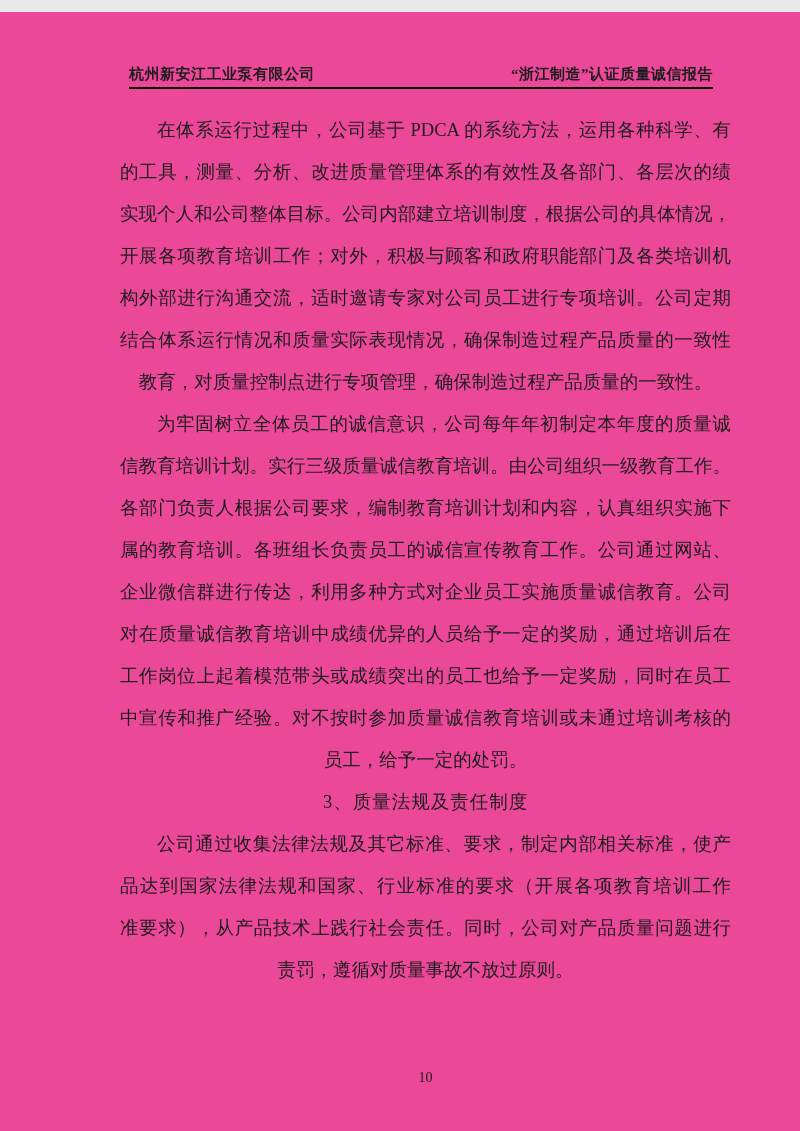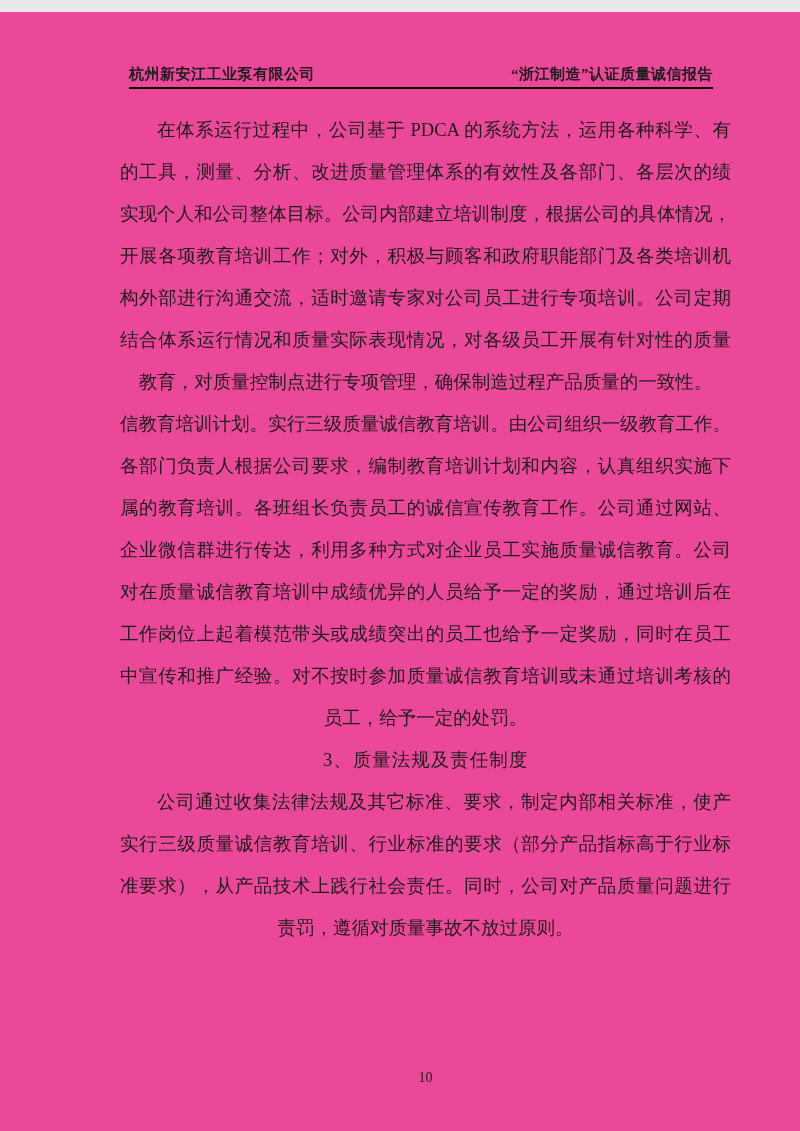--- a/index.html
+++ b/index.html
@@ -77,33 +77,34 @@
     <span>杭州新安江工业泵有限公司</span>
     <span>“浙江制造”认证质量诚信报告</span>
   </div>
 
   <div class="doc-body">
       <div class="line j ind">在体系运行过程中，公司基于 PDCA 的系统方法，运用各种科学、有效</div>
       <div class="line j">的工具，测量、分析、改进质量管理体系的有效性及各部门、各层次的绩</div>
       <div class="line j">实现个人和公司整体目标。公司内部建立培训制度，根据公司的具体情况，</div>
       <div class="line j">开展各项教育培训工作；对外，积极与顾客和政府职能部门及各类培训机</div>
       <div class="line j">构外部进行沟通交流，适时邀请专家对公司员工进行专项培训。公司定期</div>
-      <div class="line j">结合体系运行情况和质量实际表现情况，对各级员工开展有针对性的质量</div>
+      <div class="line j">结合体系运行情况和质量实际表现情况，确保制造过程产品质量的一致性</div>
       <div class="line">教育，对质量控制点进行专项管理，确保制造过程产品质量的一致性。</div>
+      <div class="line j ind">为牢固树立全体员工的诚信意识，公司每年年初制定本年度的质量诚</div>
       <div class="line j">信教育培训计划。实行三级质量诚信教育培训。由公司组织一级教育工作。</div>
       <div class="line j">各部门负责人根据公司要求，编制教育培训计划和内容，认真组织实施下</div>
       <div class="line j">属的教育培训。各班组长负责员工的诚信宣传教育工作。公司通过网站、</div>
       <div class="line j">企业微信群进行传达，利用多种方式对企业员工实施质量诚信教育。公司</div>
       <div class="line j">对在质量诚信教育培训中成绩优异的人员给予一定的奖励，通过培训后在</div>
       <div class="line j">工作岗位上起着模范带头或成绩突出的员工也给予一定奖励，同时在员工</div>
       <div class="line j">中宣传和推广经验。对不按时参加质量诚信教育培训或未通过培训考核的</div>
       <div class="line">员工，给予一定的处罚。</div>
       <div class="line heading">3、质量法规及责任制度</div>
       <div class="line j ind">公司通过收集法律法规及其它标准、要求，制定内部相关标准，使产</div>
-      <div class="line j">实行三级质量诚信教育培训、行业标准的要求（部分产品指标高于行业标</div>
+      <div class="line j">品达到国家法律法规和国家、行业标准的要求（开展各项教育培训工作</div>
       <div class="line j">准要求），从产品技术上践行社会责任。同时，公司对产品质量问题进行</div>
       <div class="line">责罚，遵循对质量事故不放过原则。</div>
     </div>
 
   <div class="footer">
     <span>10</span>
   </div>
 
 </div>
 

